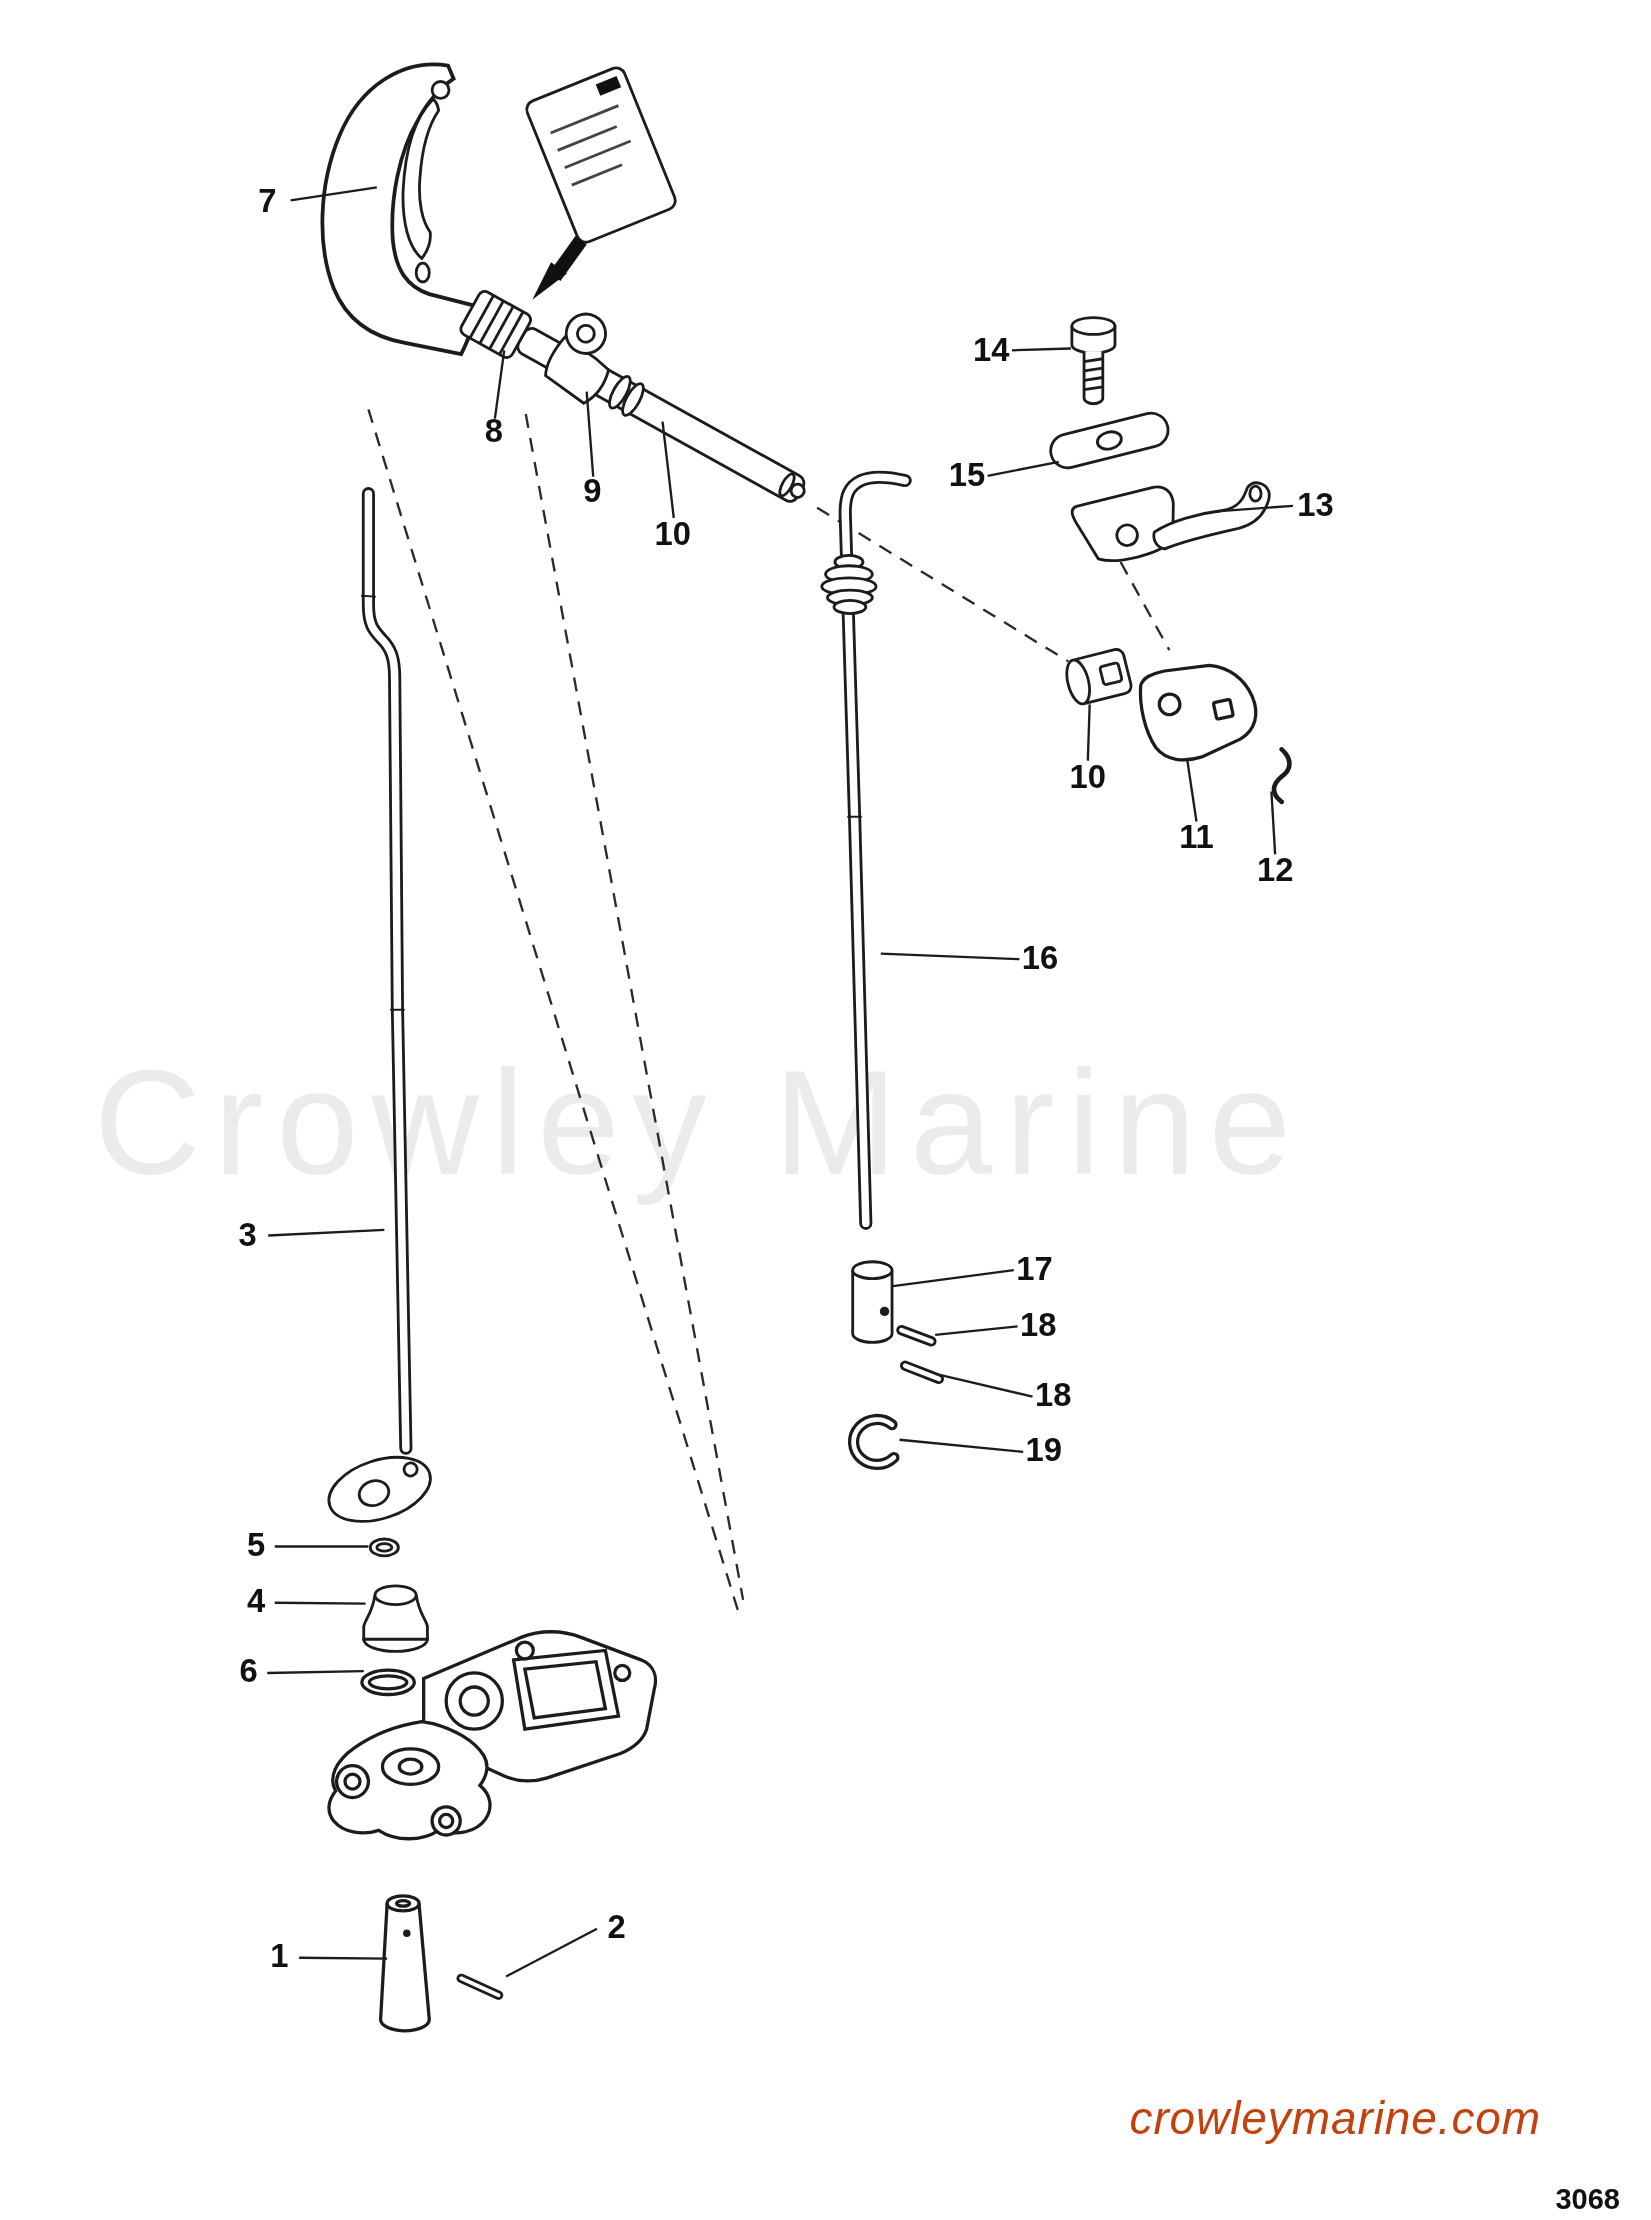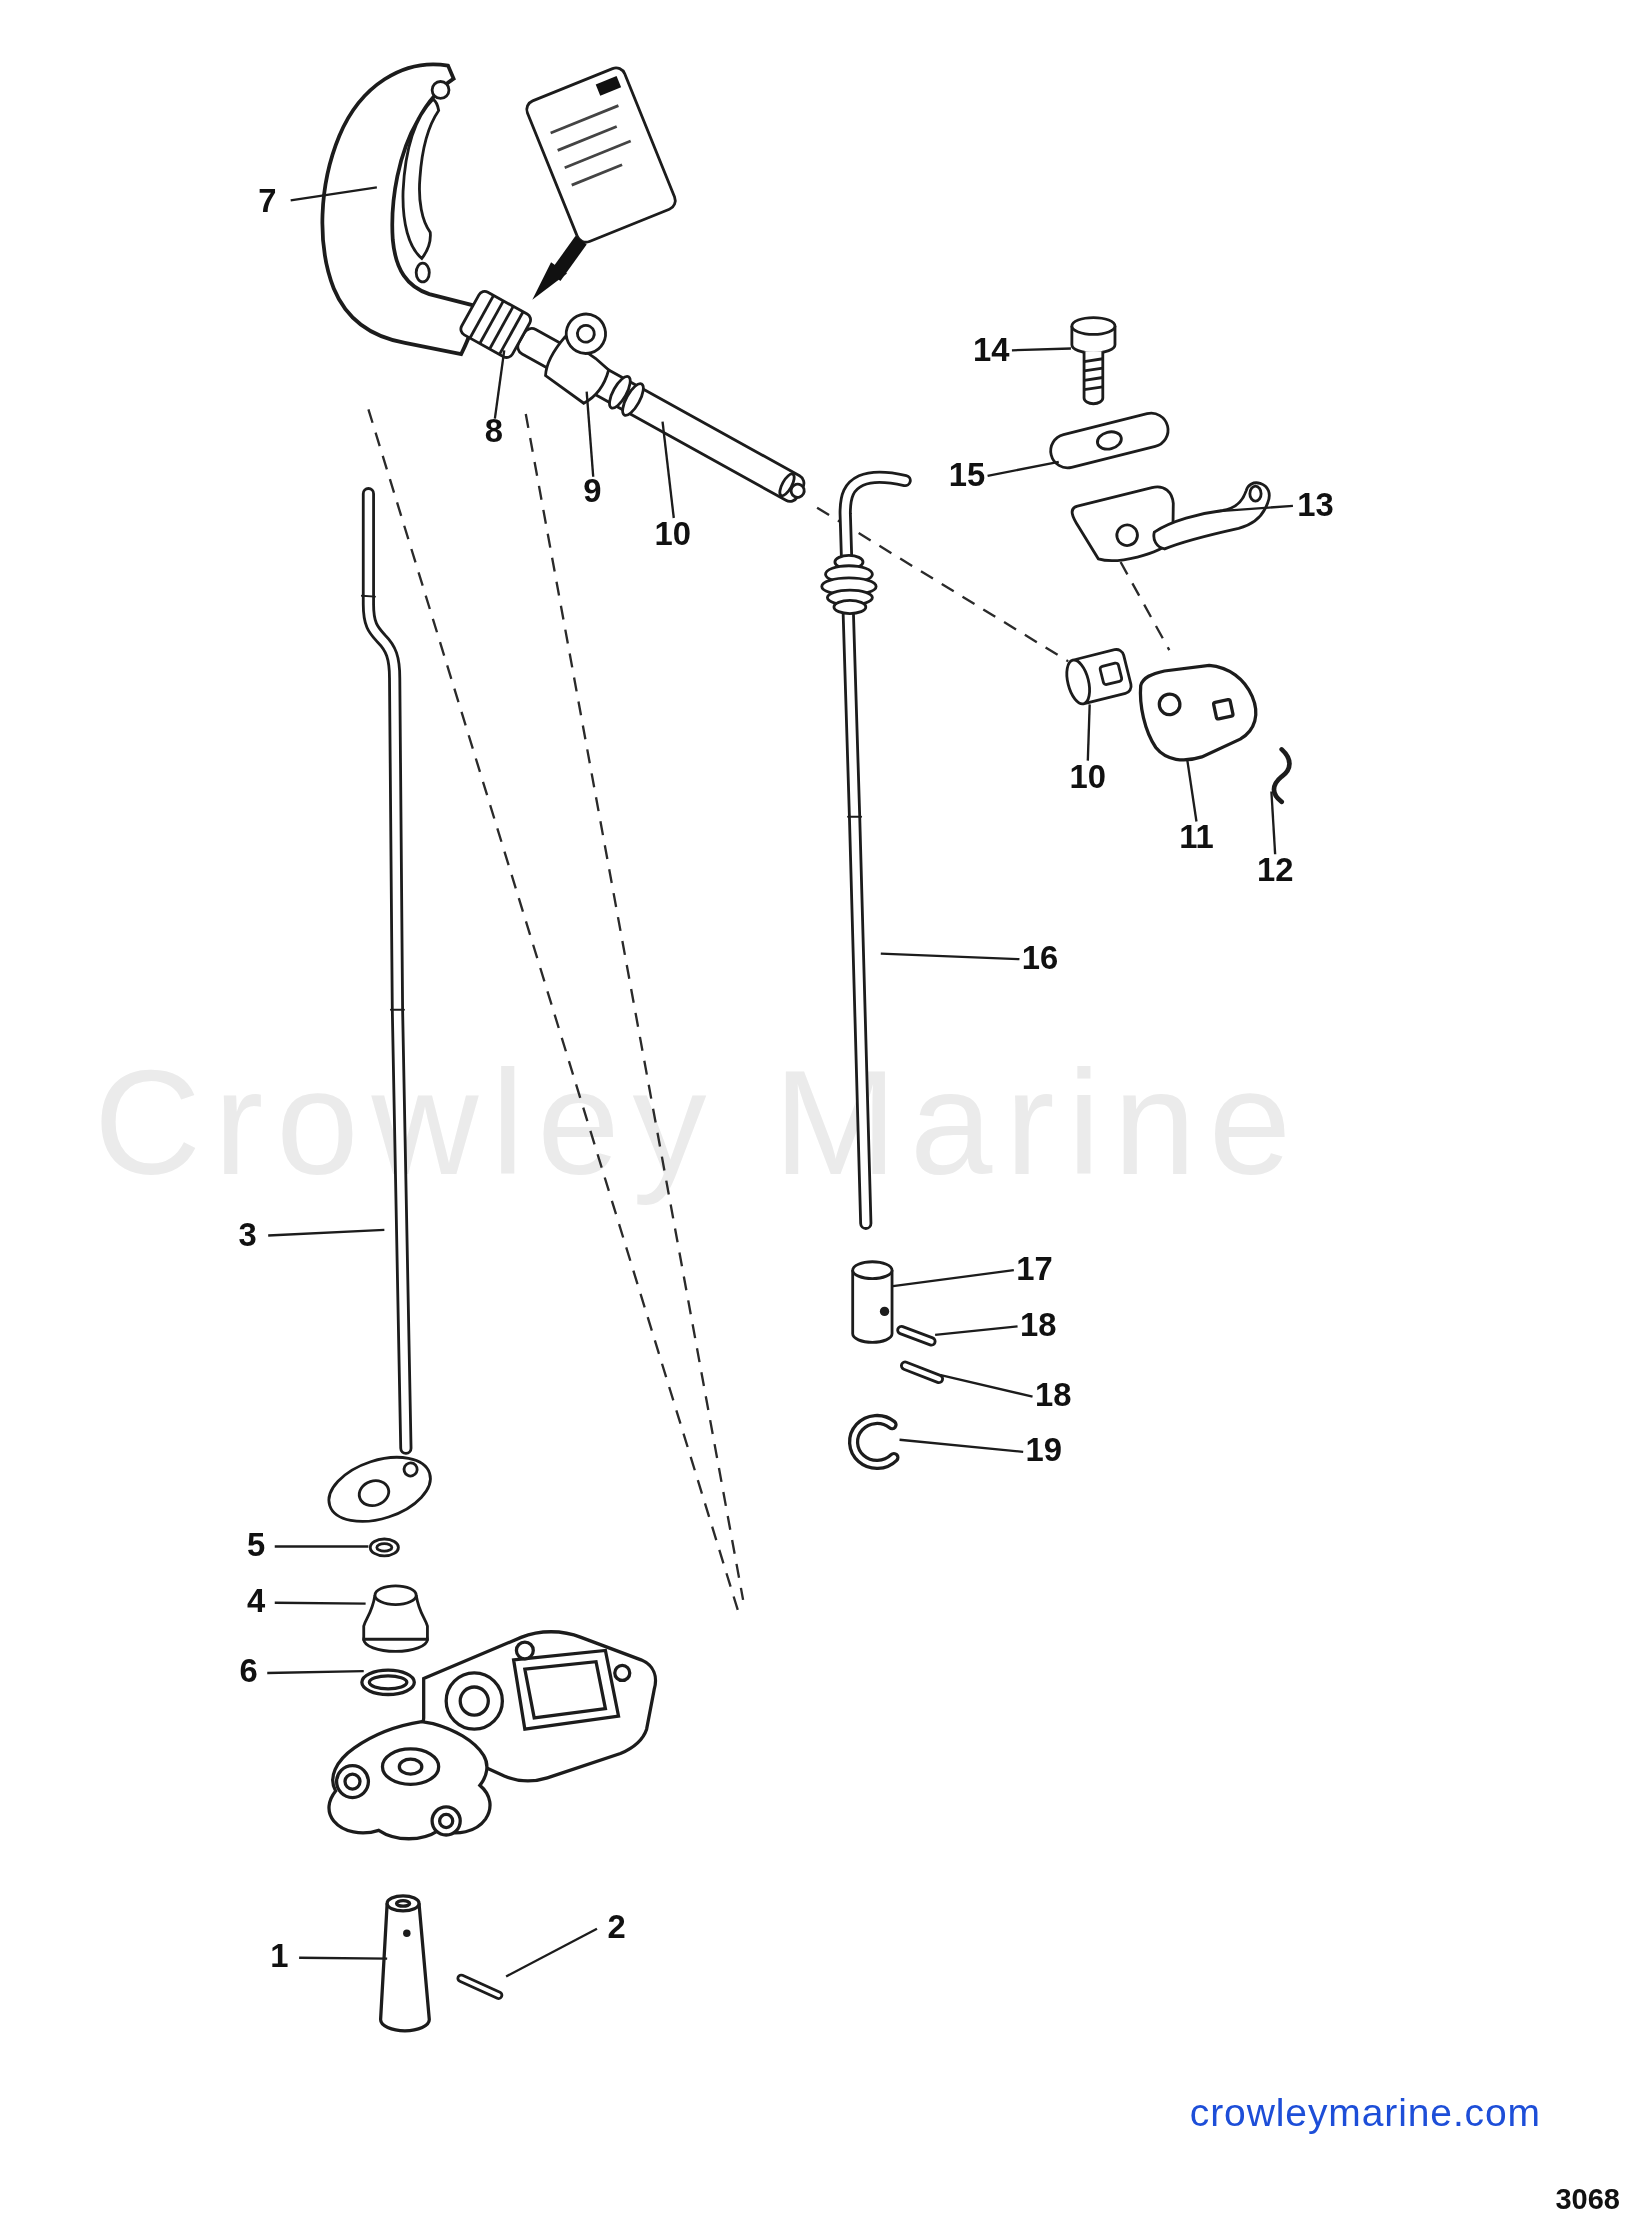--- a/index.html
+++ b/index.html
@@ -32,24 +32,25 @@
   svg text.callout {
     font-family: "Liberation Sans", sans-serif;
     font-weight: 700;
     font-size: 35px;
     fill: #111111;
   }
   .site-credit {
     position: absolute;
     right: 111px;
     top: 2091px;
-    font-size: 39px;
-    color: #1d4ed8;
+    font-size: 46px;
+    color: #c2410c;
     z-index: 3;
     letter-spacing: 0.9px;
+    font-style: italic;
   }
   .page-number {
     position: absolute;
     right: 32px;
     top: 2183px;
     font-size: 29px;
     font-weight: 700;
     color: #111111;
     z-index: 3;
   }

